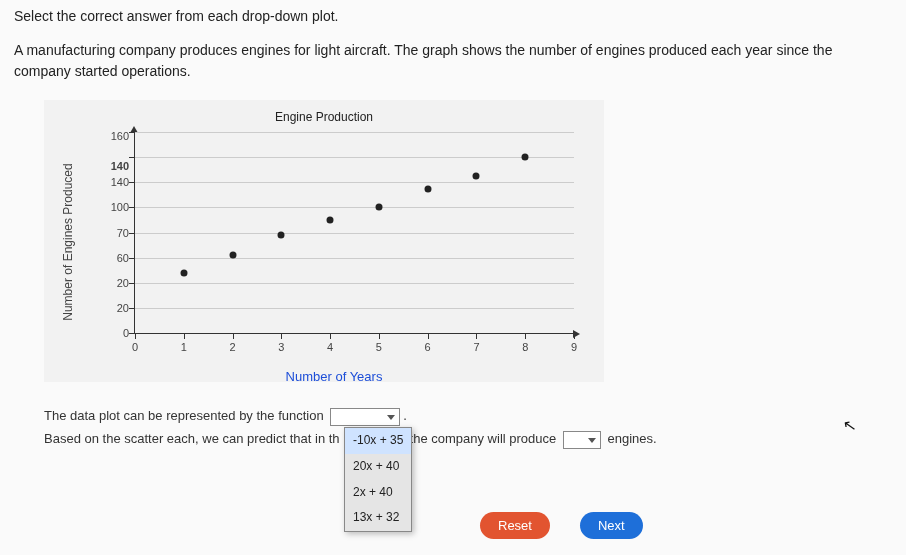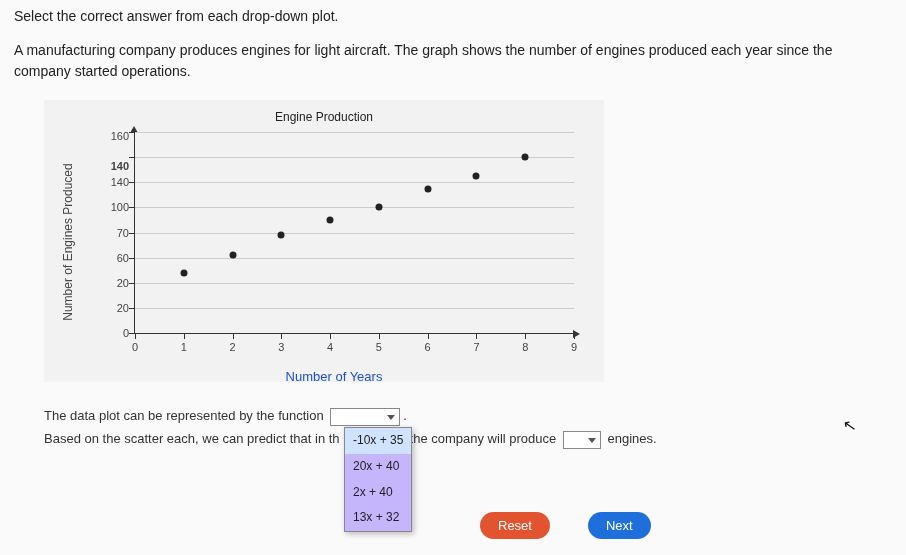--- a/index.html
+++ b/index.html
@@ -127,39 +127,39 @@
       content: "";
       position: absolute;
       right: 4px; top: 6px;
       border-left: 4px solid transparent;
       border-right: 4px solid transparent;
       border-top: 5px solid #555;
     }
     .dropdown.small { width: 38px; }
     .dropdown-open {
       position: absolute;
-      background: #c4b5fd;
+      background: #e5e5e5;
       border: 1px solid #888;
       font-size: 12px;
       color: #222;
       z-index: 10;
       box-shadow: 2px 2px 6px rgba(0,0,0,0.25);
     }
     .dropdown-open .opt {
       padding: 2px 8px;
       white-space: nowrap;
     }
     .dropdown-open .opt.hl { background: #cfe3ff; }
 
     .btn-row {
       position: absolute;
       bottom: 16px;
       left: 480px;
       display: flex;
-      gap: 38px;
+      gap: 30px;
     }
     .btn {
       padding: 6px 18px;
       border-radius: 16px;
       font-size: 13px;
       color: #fff;
       border: none;
       cursor: pointer;
     }
     .btn-reset { background: #e25430; }

